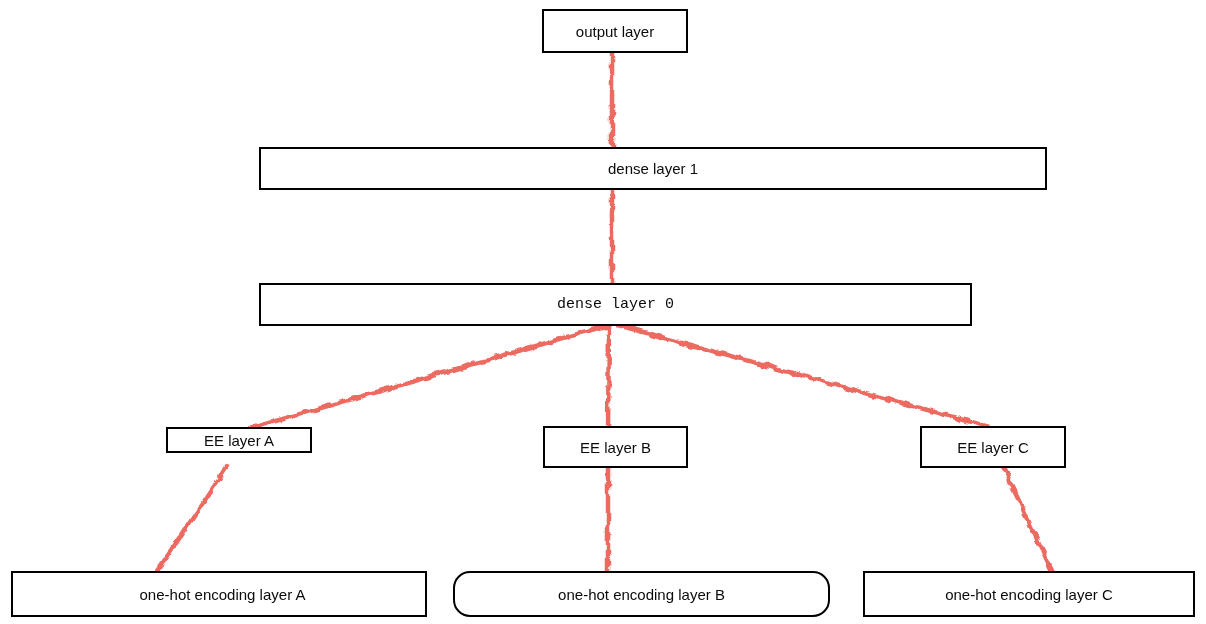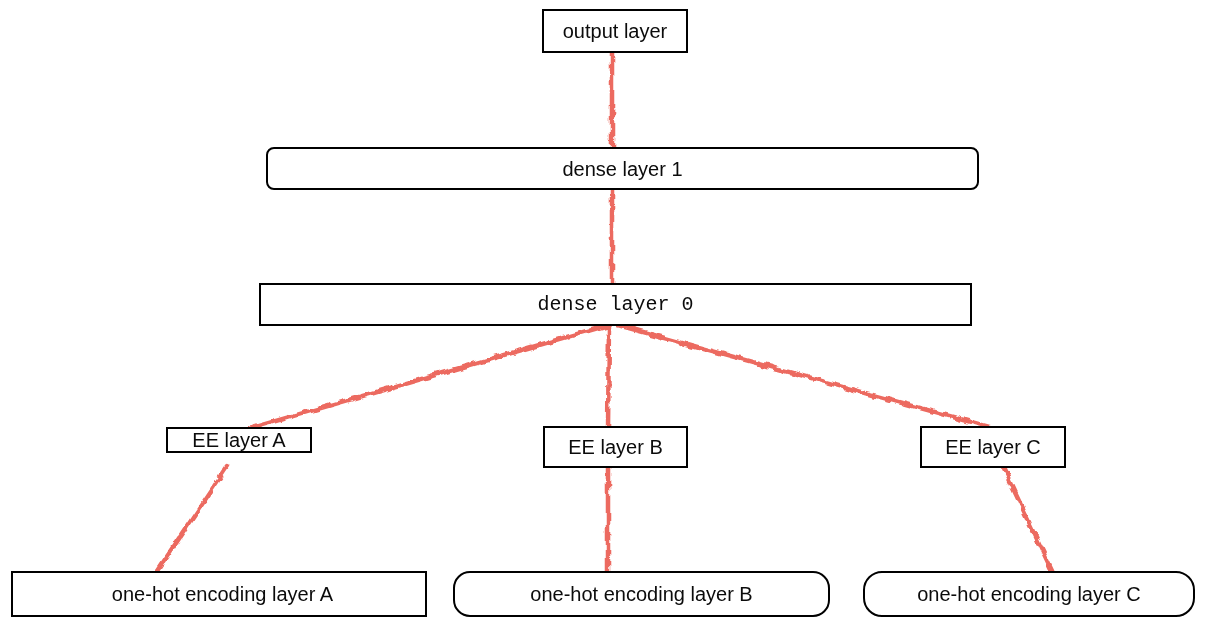--- a/index.html
+++ b/index.html
@@ -26,34 +26,34 @@
   .node {
     position: absolute;
     z-index: 2;
     box-sizing: border-box;
     background: #ffffff;
     border: 2.5px solid #000000;
     display: flex;
     align-items: center;
     justify-content: center;
     color: #0b0b0b;
-    font-size: 20px;
+    font-size: 15px;
     line-height: 1;
     white-space: nowrap;
   }
   
   .n-output  { left: 542px; top: 9px;   width: 146px; height: 44px; }
-  .n-dense1  { left: 266px; top: 147px; width: 713px; height: 43px; border-radius: 8px; }
+  .n-dense1  { left: 259px; top: 147px; width: 788px; height: 43px; }
   .n-dense0  { left: 259px; top: 283px; width: 713px; height: 43px; font-family: Liberation Mono, monospace; }
   .n-eea     { left: 166px; top: 427px; width: 146px; height: 26px; }
   .n-eeb     { left: 543px; top: 426px; width: 145px; height: 42px; }
   .n-eec     { left: 920px; top: 426px; width: 146px; height: 42px; align-items: center; }
   .n-oha     { left: 11px;  top: 571px; width: 416px; height: 46px; padding-left: 7px; }
   .n-ohb     { left: 453px; top: 571px; width: 377px; height: 46px; border-radius: 17px; }
-  .n-ohc     { left: 863px; top: 571px; width: 332px; height: 46px; border-radius: 19px; }
+  .n-ohc     { left: 863px; top: 571px; width: 332px; height: 46px; }
 </style>
 </head>
 <body>
 
 <div class="canvas">
 
   <svg class="edges-svg" viewBox="0 0 1206 624" xmlns="http://www.w3.org/2000/svg">
     <defs>
       <filter id="crayon" x="-5%" y="-5%" width="110%" height="110%">
         <feTurbulence type="fractalNoise" baseFrequency="0.09" numOctaves="3" seed="7" result="n"></feTurbulence>

